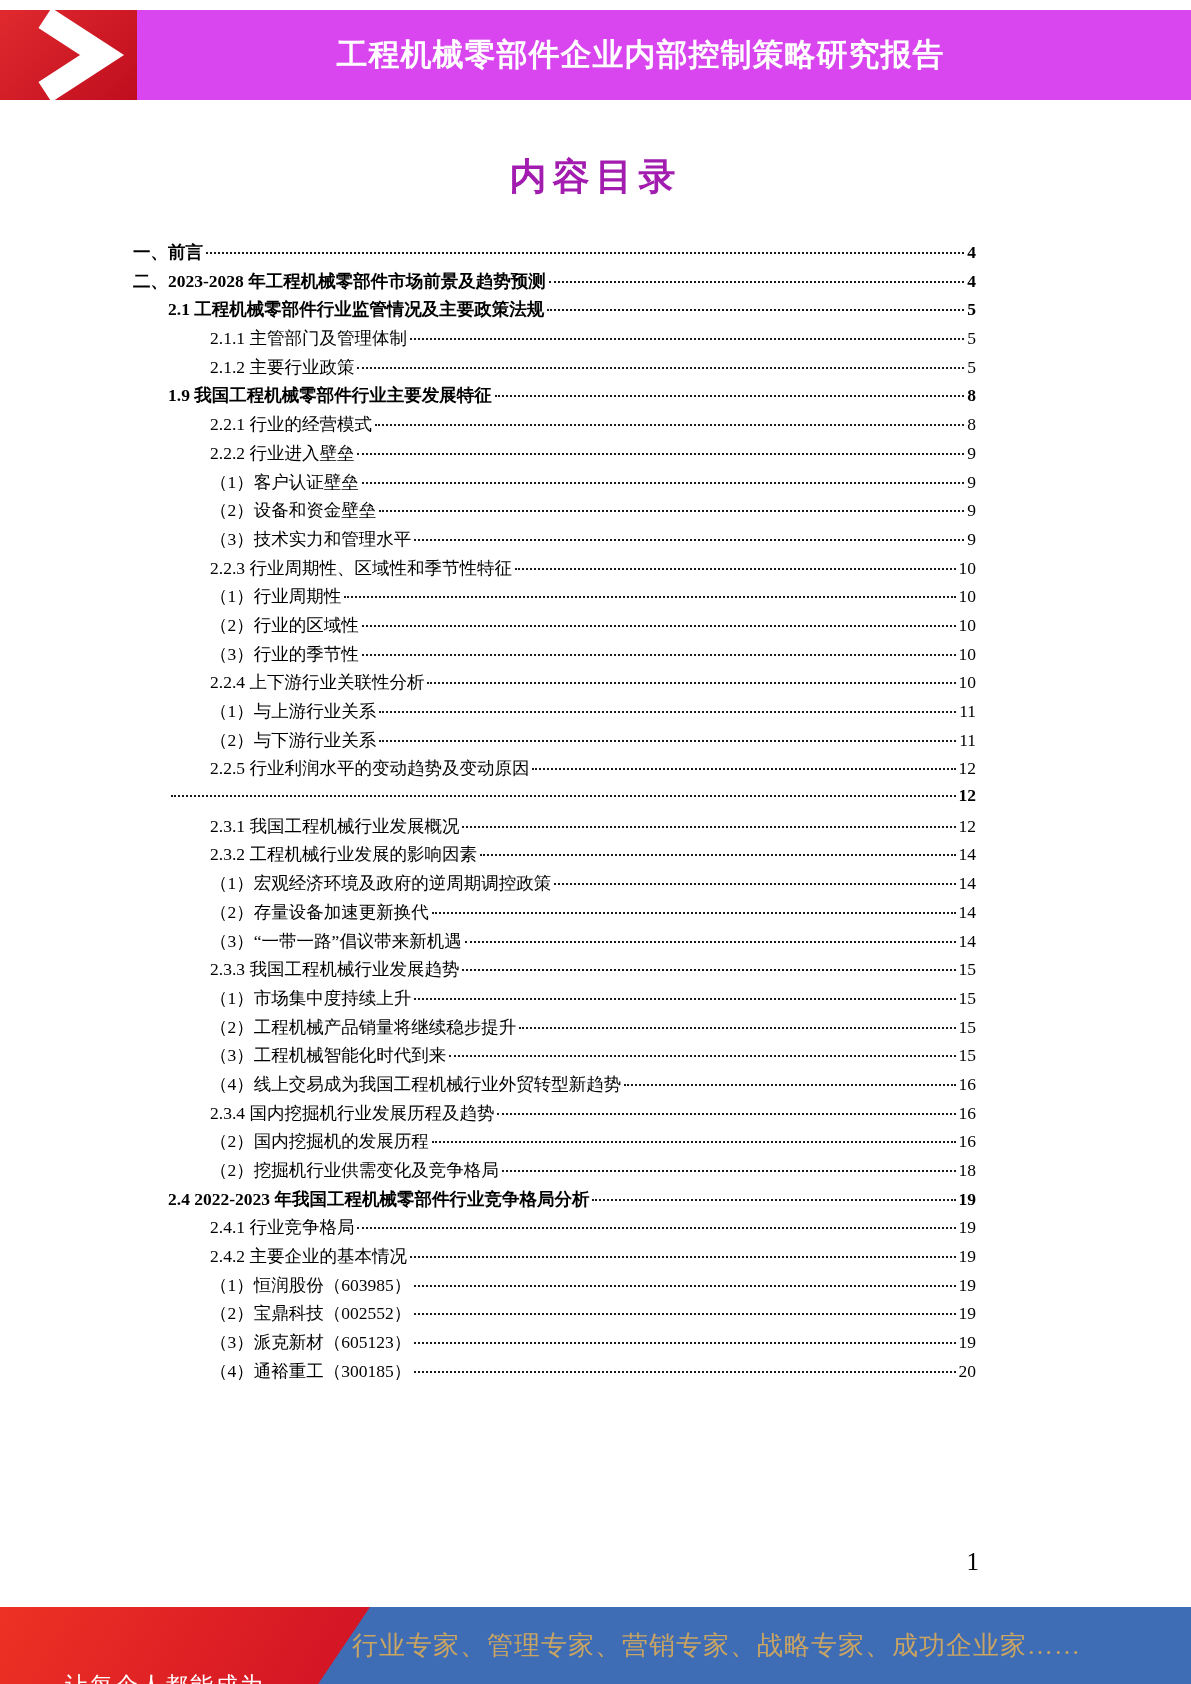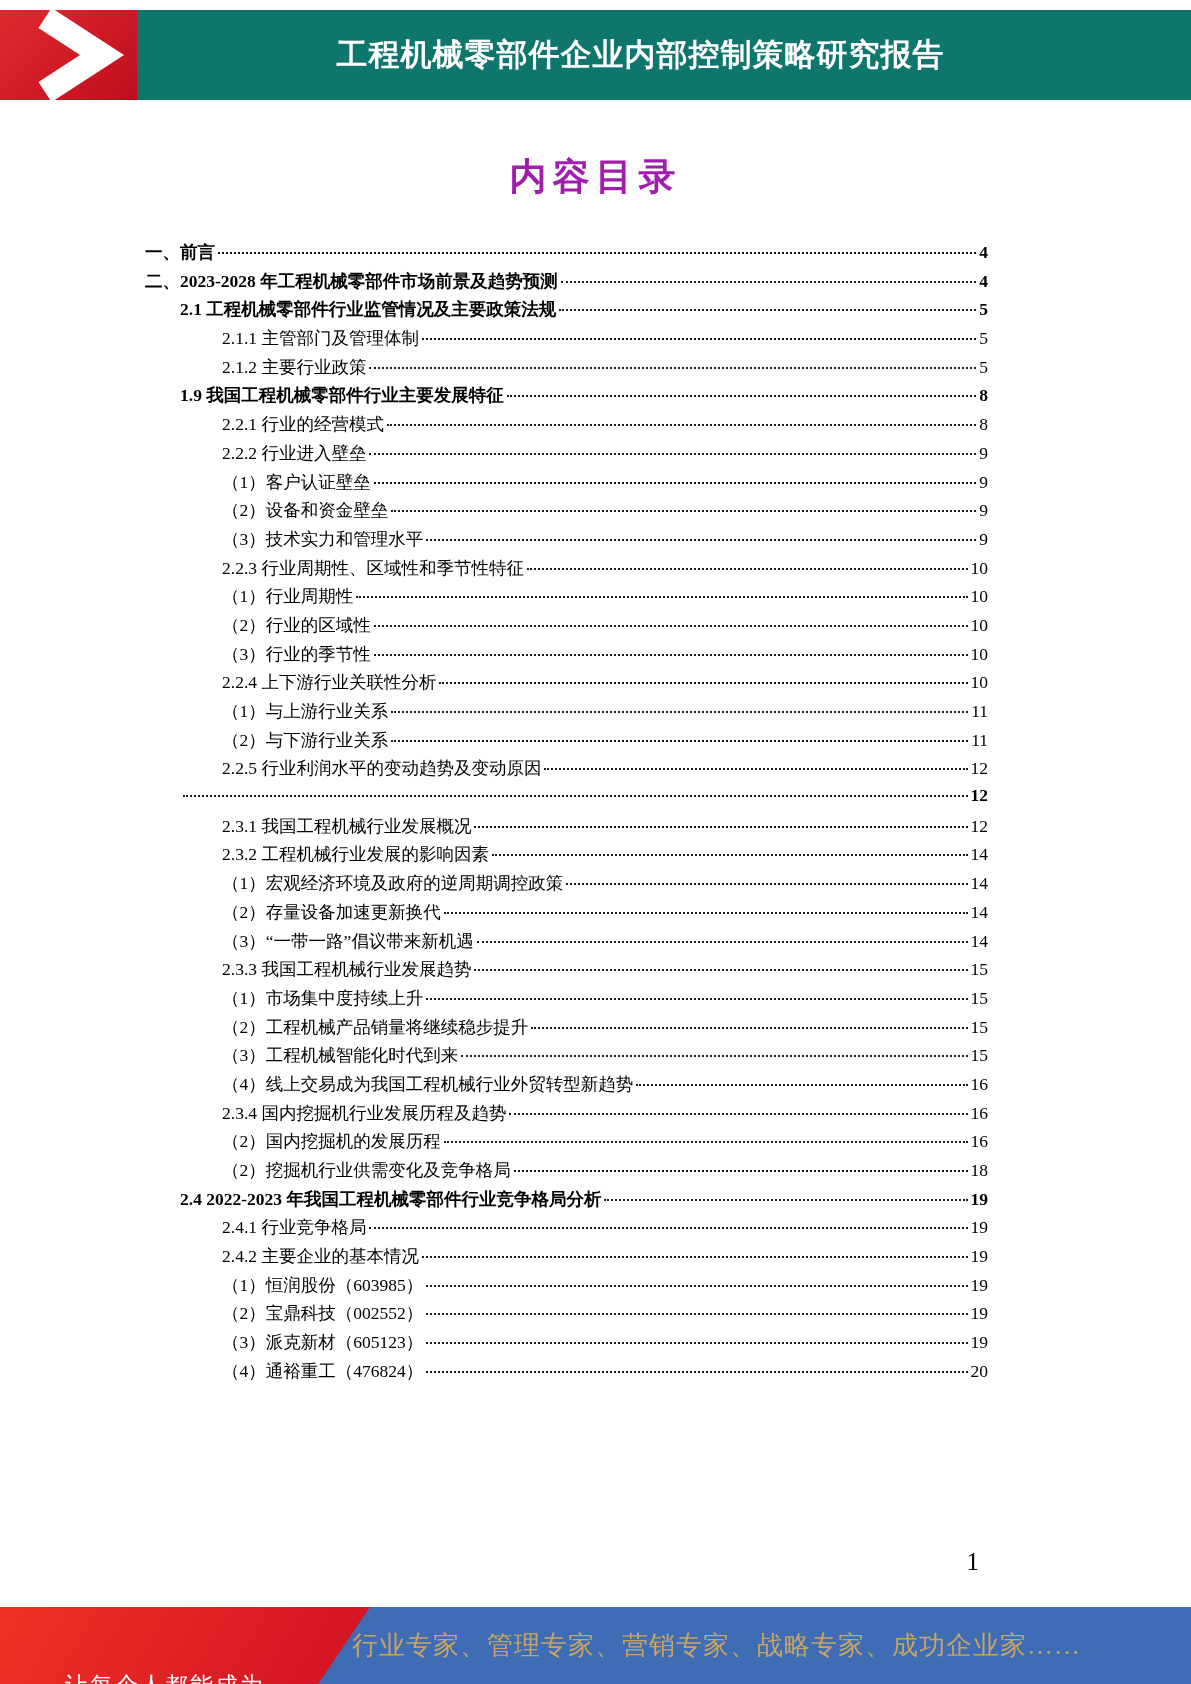--- a/index.html
+++ b/index.html
@@ -11,21 +11,21 @@
     font-family: "Liberation Serif", serif;
     color: #000;
     overflow: hidden;
   }
 
   
   .header {
     position: absolute;
     top: 10px; left: 0;
     width: 1191px; height: 90px;
-    background: #0f766e;
+    background: #d946ef;
   }
   .header-red-block {
     position: absolute;
     top: 0; left: 0;
     width: 137px; height: 90px;
     background: linear-gradient(135deg, #e02a2f 0%, #c00d1e 100%);
   }
   .header-chevron { position: absolute; top: 0; left: 10px; width: 120px; height: 90px; }
   .header-title {
     position: absolute;
@@ -50,21 +50,21 @@
     text-align: center;
     color: #a21caf;
     font-size: 37px;
     font-weight: bold;
     letter-spacing: 6px;
   }
 
   .toc-list {
     position: absolute;
     top: 240px;
-    left: 145px;
+    left: 133px;
     width: 843px;
   }
   .toc-row {
     display: flex;
     align-items: baseline;
     height: 28.7px;
     font-size: 17.5px;
     white-space: nowrap;
   }
   .toc-row.bold { font-weight: bold; }
@@ -328,21 +328,21 @@
       <span class="toc-label">（2）宝鼎科技（002552）</span>
       <span class="leader"></span>
       <span class="toc-page">19</span>
     </div>
     <div class="toc-row level-2">
       <span class="toc-label">（3）派克新材（605123）</span>
       <span class="leader"></span>
       <span class="toc-page">19</span>
     </div>
     <div class="toc-row level-2">
-      <span class="toc-label">（4）通裕重工（476824）</span>
+      <span class="toc-label">（4）通裕重工（300185）</span>
       <span class="leader"></span>
       <span class="toc-page">20</span>
     </div>
   </div>
 
 <div class="page-number">1</div>
 
 <div class="footer">
   <div class="footer-red"></div>
   <div class="footer-left-text">让每个人都能成为</div>

